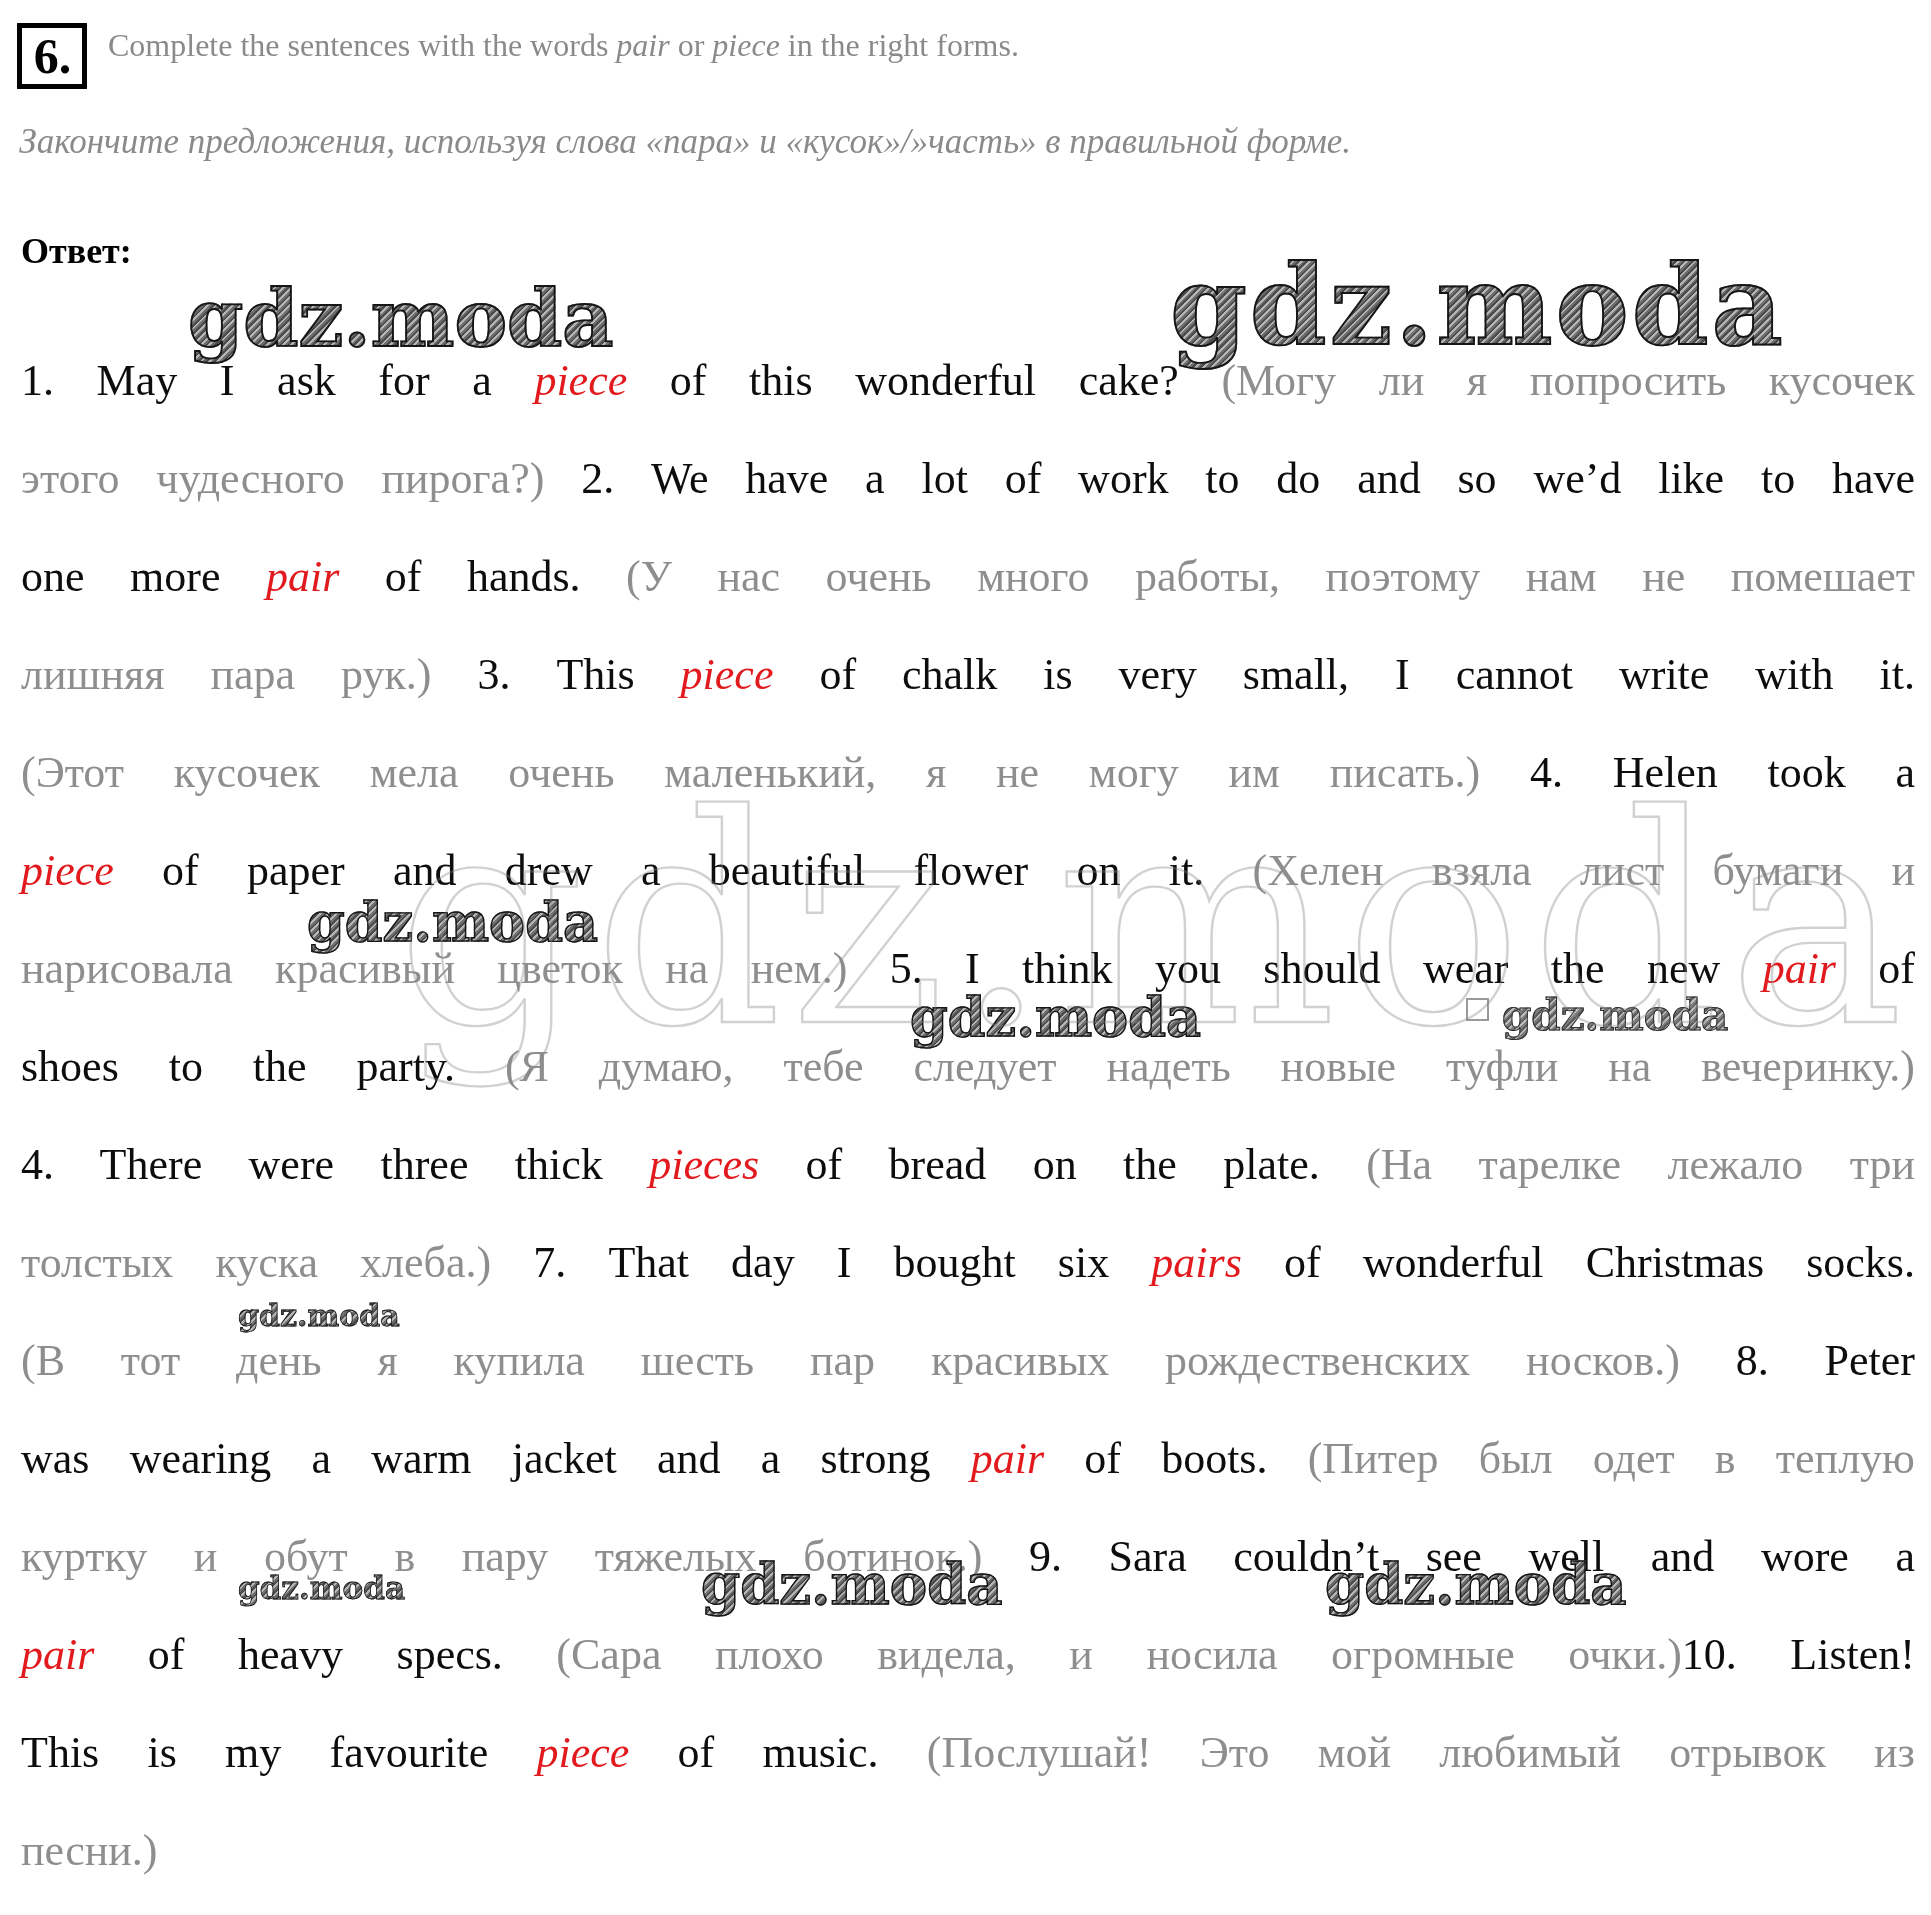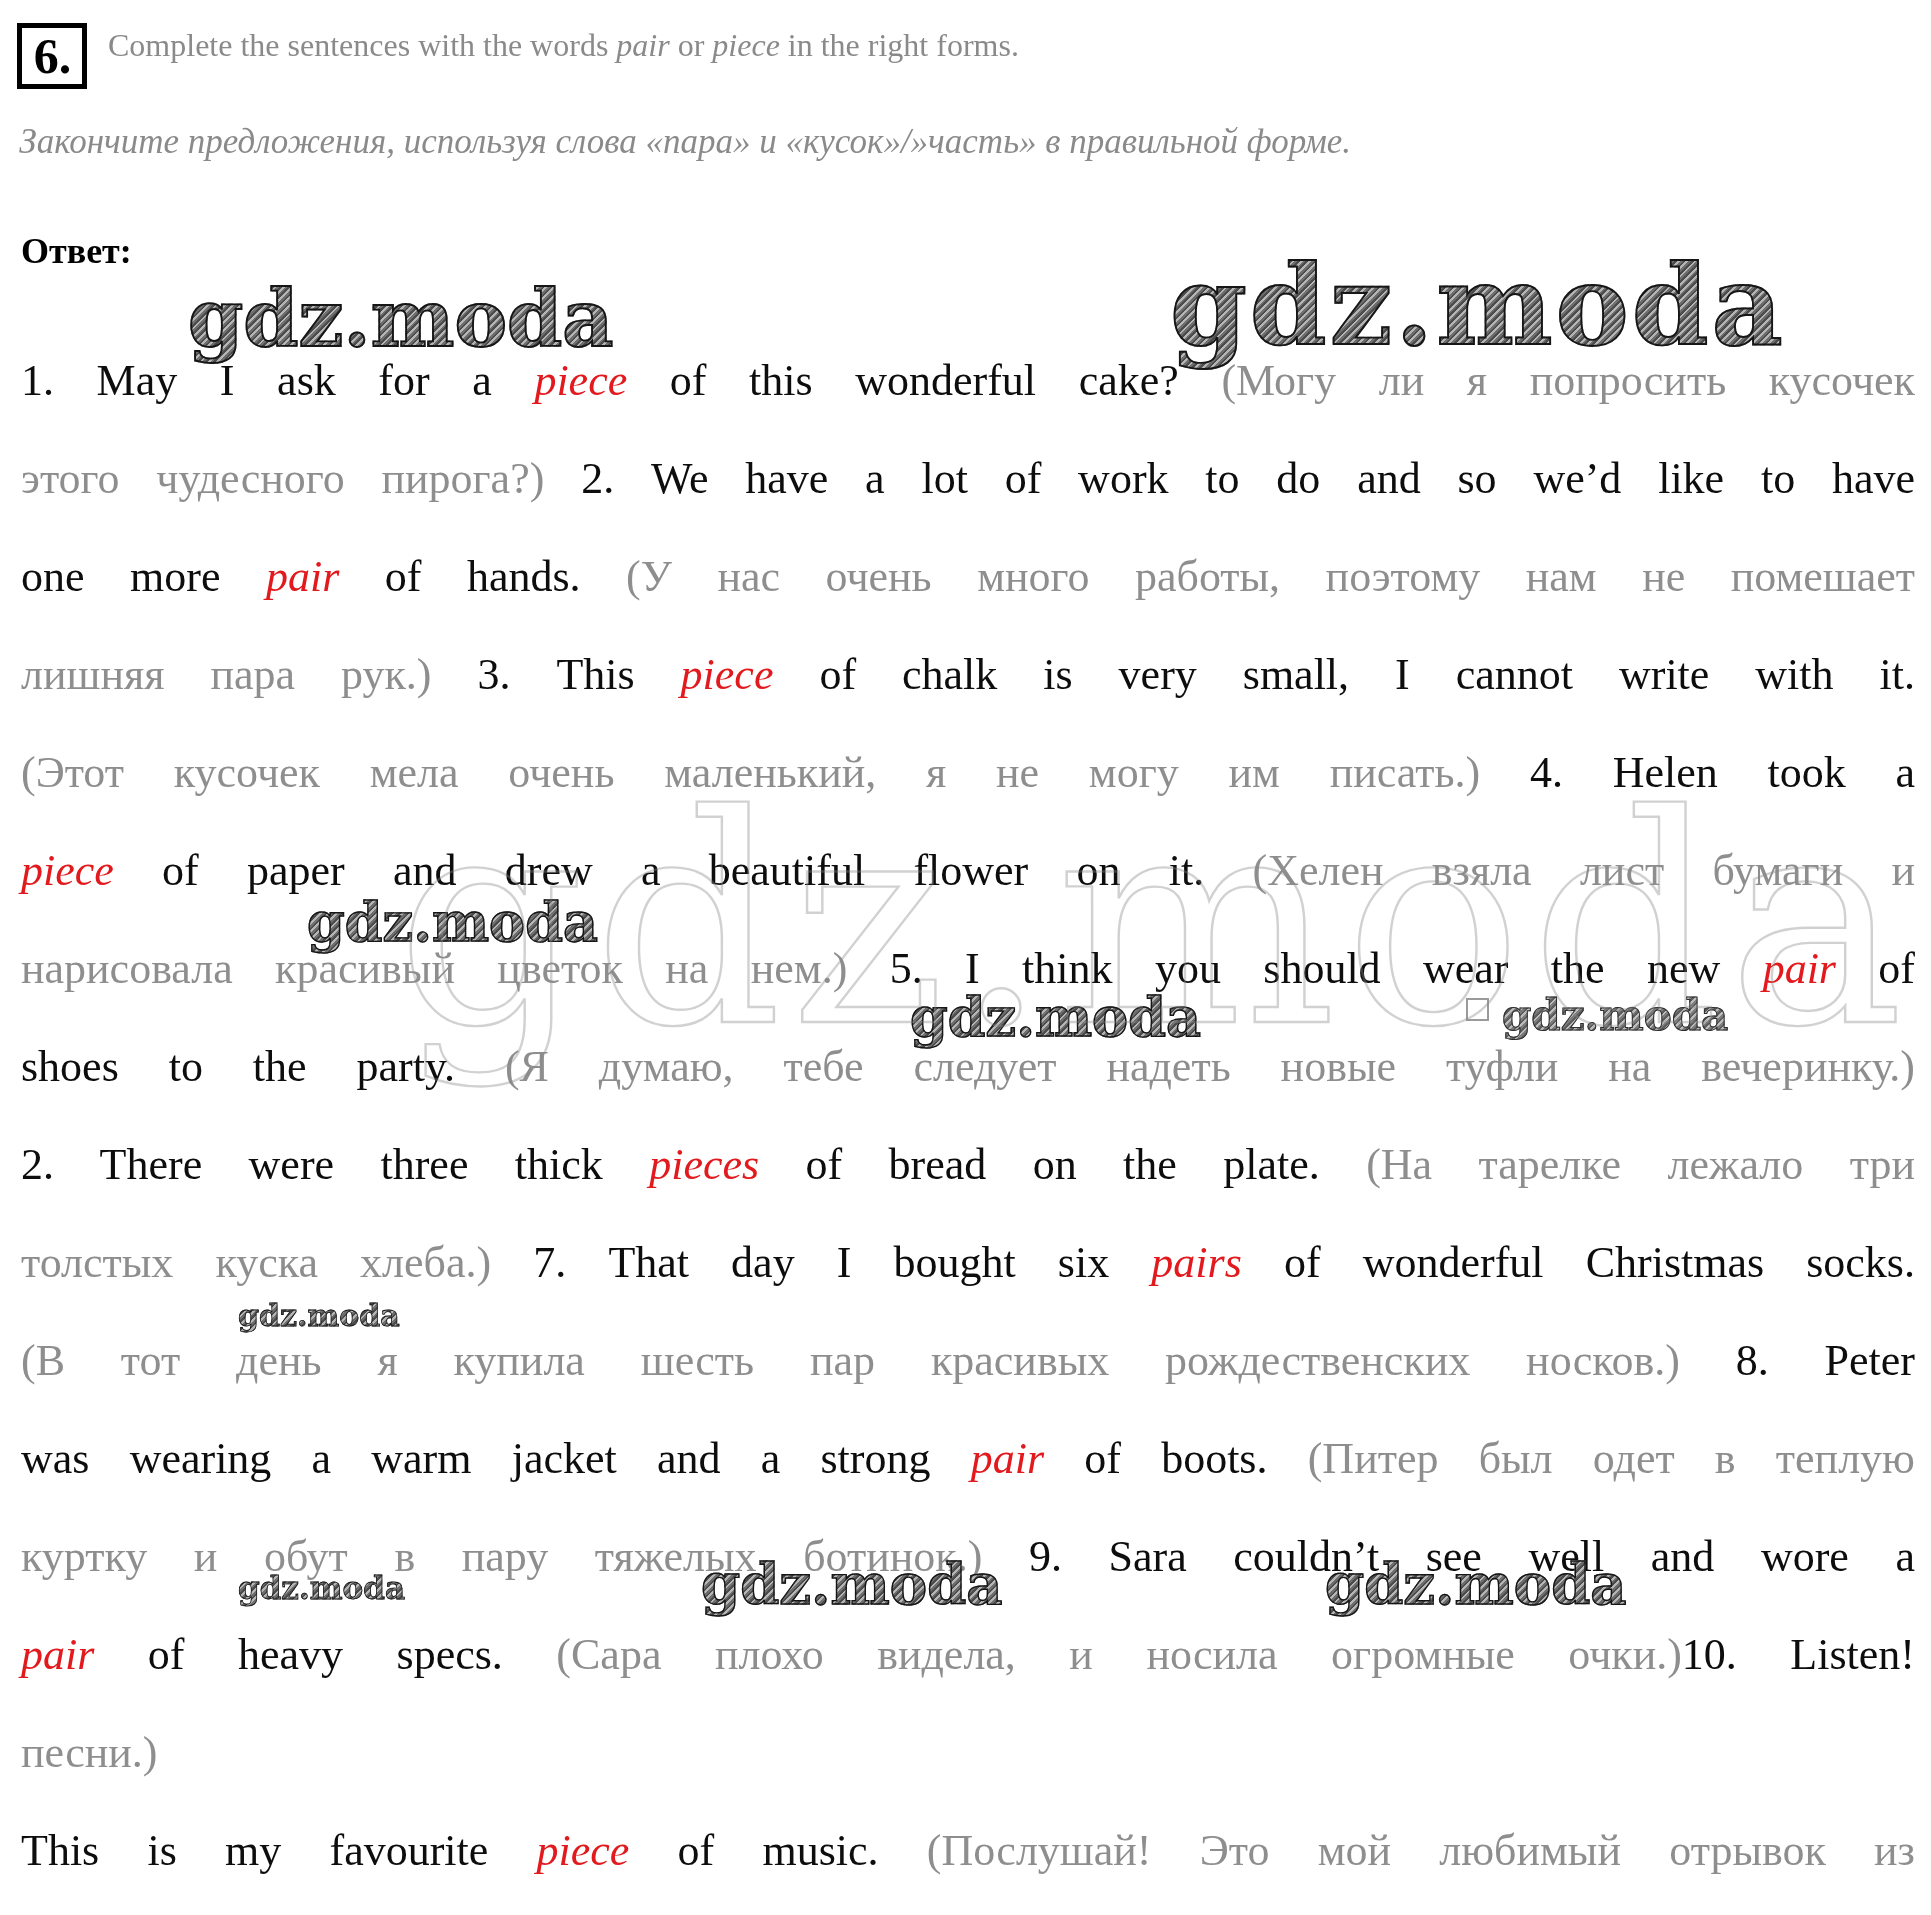--- a/index.html
+++ b/index.html
@@ -87,28 +87,28 @@
 
 <div class="answer-lines">
     <div class="tline"><span class="seg-b">1. May I ask for a </span><span class="seg-r">piece</span><span class="seg-b"> of this wonderful cake? </span><span class="seg-g">(Могу ли я попросить кусочек</span></div>
     <div class="tline"><span class="seg-g">этого чудесного пирога?) </span><span class="seg-b">2. We have a lot of work to do and so we’d like to have</span></div>
     <div class="tline"><span class="seg-b">one more </span><span class="seg-r">pair</span><span class="seg-b"> of hands. </span><span class="seg-g">(У нас очень много работы, поэтому нам не помешает</span></div>
     <div class="tline"><span class="seg-g">лишняя пара рук.) </span><span class="seg-b">3. This </span><span class="seg-r">piece</span><span class="seg-b"> of chalk is very small, I cannot write with it.</span></div>
     <div class="tline"><span class="seg-g">(Этот кусочек мела очень маленький, я не могу им писать.) </span><span class="seg-b">4. Helen took a</span></div>
     <div class="tline"><span class="seg-r">piece</span><span class="seg-b"> of paper and drew a beautiful flower on it. </span><span class="seg-g">(Хелен взяла лист бумаги и</span></div>
     <div class="tline"><span class="seg-g">нарисовала красивый цветок на нем.) </span><span class="seg-b">5. I think you should wear the new </span><span class="seg-r">pair</span><span class="seg-b"> of</span></div>
     <div class="tline"><span class="seg-b">shoes to the party. </span><span class="seg-g">(Я думаю, тебе следует надеть новые туфли на вечеринку.)</span></div>
-    <div class="tline"><span class="seg-b">2. There were three thick </span><span class="seg-r">pieces</span><span class="seg-b"> of bread on the plate. </span><span class="seg-g">(На тарелке лежало три</span></div>
+    <div class="tline"><span class="seg-b">4. There were three thick </span><span class="seg-r">pieces</span><span class="seg-b"> of bread on the plate. </span><span class="seg-g">(На тарелке лежало три</span></div>
     <div class="tline"><span class="seg-g">толстых куска хлеба.) </span><span class="seg-b">7. That day I bought six </span><span class="seg-r">pairs</span><span class="seg-b"> of wonderful Christmas socks.</span></div>
     <div class="tline"><span class="seg-g">(В тот день я купила шесть пар красивых рождественских носков.) </span><span class="seg-b">8. Peter</span></div>
     <div class="tline"><span class="seg-b">was wearing a warm jacket and a strong </span><span class="seg-r">pair</span><span class="seg-b"> of boots. </span><span class="seg-g">(Питер был одет в теплую</span></div>
     <div class="tline"><span class="seg-g">куртку и обут в пару тяжелых ботинок.) </span><span class="seg-b">9. Sara couldn’t see well and wore a</span></div>
     <div class="tline"><span class="seg-r">pair</span><span class="seg-b"> of heavy specs. </span><span class="seg-g">(Сара плохо видела, и носила огромные очки.)</span><span class="seg-b">10. Listen!</span></div>
+    <div class="tline"><span class="seg-b">This is my favourite </span><span class="seg-r">piece</span><span class="seg-b"> of music. </span><span class="seg-g">(Послушай! Это мой любимый отрывок из</span></div>
     <div class="tline noj"><span class="seg-g">песни.)</span></div>
-    <div class="tline"><span class="seg-b">This is my favourite </span><span class="seg-r">piece</span><span class="seg-b"> of music. </span><span class="seg-g">(Послушай! Это мой любимый отрывок из</span></div>
   </div>
 
 <div class="wm wm-a">gdz.moda</div>
 <div class="wm wm-b">gdz.moda</div>
 <div class="wm wm-c">gdz.moda</div>
 <div class="wm wm-d">gdz.moda</div>
 <div class="wm wm-e">gdz.moda</div>
 <div class="wm wm-f">gdz.moda</div>
 <div class="wm wm-g1">gdz.moda</div>
 <div class="wm wm-g2">gdz.moda</div>

